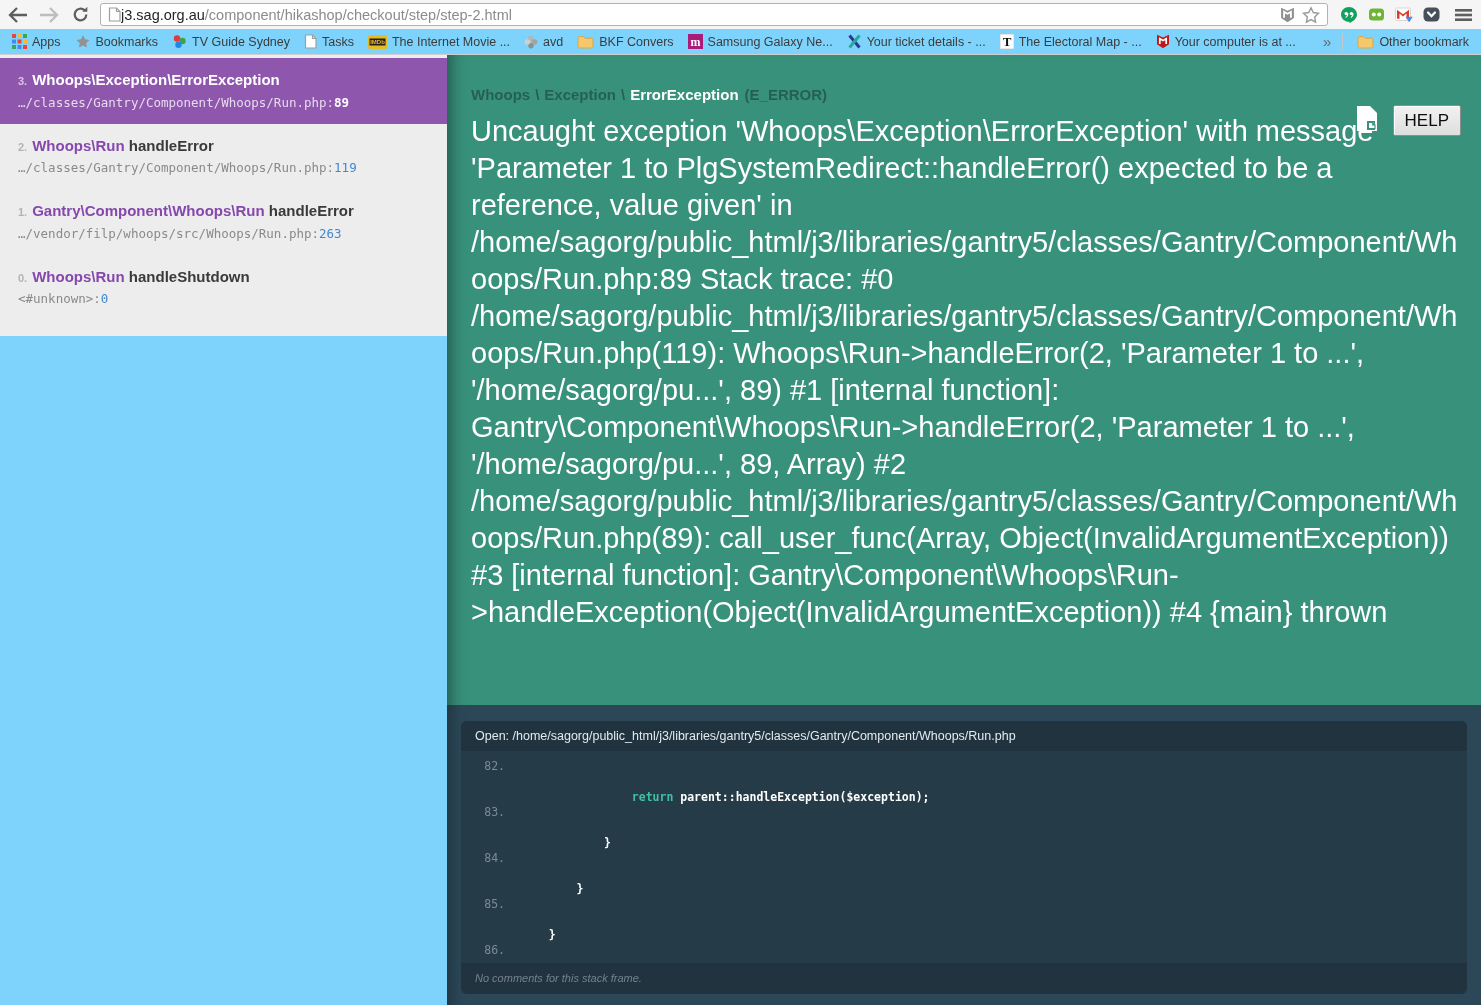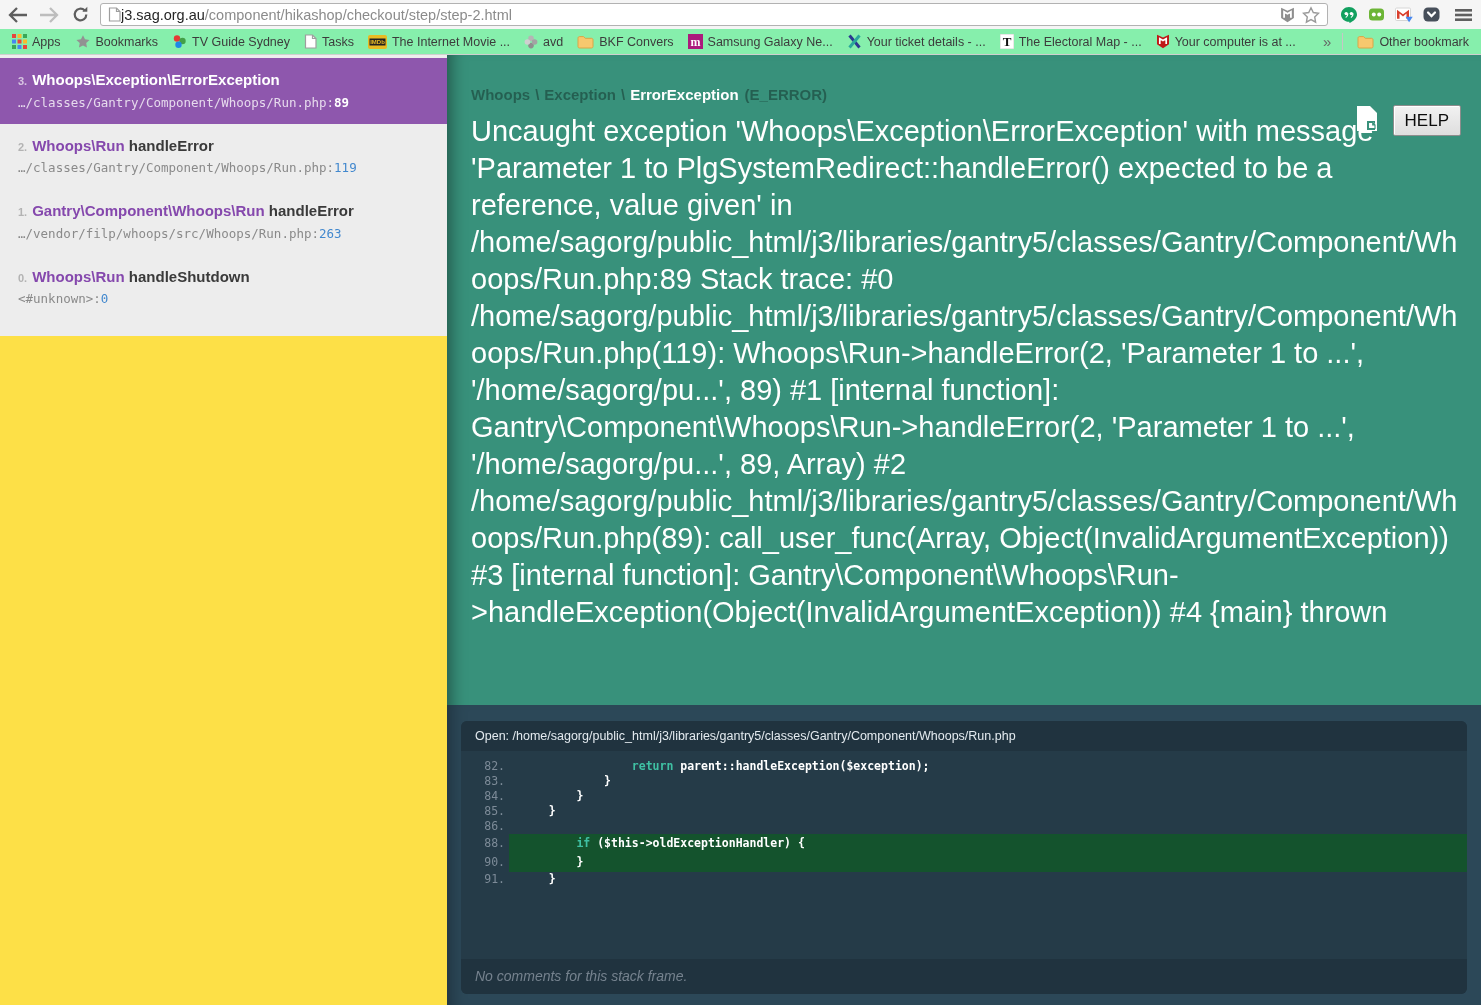--- a/index.html
+++ b/index.html
@@ -11,33 +11,33 @@
   .nav-btn { display:flex; align-items:center; justify-content:center; width:22px; height:22px; cursor:pointer; flex:none; }
   .omnibox { flex:1; height:23px; background:#fff; border:1px solid #b2b2b2; border-radius:3px;
              display:flex; align-items:center; padding:0 7px; min-width:0; }
   .url { font-size:14.5px; white-space:nowrap; overflow:hidden; }
   .url .host { color:#262626; }
   .url .path { color:#8b8b8b; }
   .omnibox-right { margin-left:auto; display:flex; align-items:center; gap:7px; }
   .ext-icons { display:flex; align-items:center; gap:10px; padding:0 3px; flex:none; }
   .icon-slot { display:inline-flex; align-items:center; justify-content:center; line-height:0; }
 
-  .bookmarks-bar { height:26px; background:#86efac; border-bottom:1px solid #cfcfcf;
+  .bookmarks-bar { height:26px; background:#7dd3fc; border-bottom:1px solid #cfcfcf;
                    display:flex; align-items:center; padding:0 5px; overflow:hidden; }
   .bm-item { display:flex; align-items:center; gap:5px; padding:3px 7px; border-radius:2px;
              font-size:12.5px; color:#3c3c3c; white-space:nowrap; cursor:pointer; flex:none; }
   .bm-spacer { flex:1; }
   .bm-chevron { color:#666; font-size:15px; padding:0 9px; cursor:pointer; flex:none; }
   .bm-divider { width:1px; height:17px; background:#c6c6c6; margin:0 7px 0 2px; flex:none; }
 
   
   .content { display:flex; height:950px; }
 
   
-  .sidebar { width:447px; flex:none; background:#fde047; overflow:hidden; }
+  .sidebar { width:447px; flex:none; background:#7dd3fc; overflow:hidden; }
   .frames-list { background:#ededed; padding:3px 0 16px; }
   .frame { padding:12px 18px 14px; cursor:pointer; }
   .frame-title { font-size:15px; font-weight:bold; color:#3a3a3a; line-height:1.3; }
   .frame-index { color:#b3b3b3; font-size:11px; margin-right:5px; }
   .frame-class { color:#8548ad; }
   .frame-method { color:#3a3a3a; }
   .frame-path { margin-top:5px; font-family:"DejaVu Sans Mono", monospace; font-size:12.5px; color:#8a8a8a; }
   .frame-path .line-no { color:#4288ce;text-align:center; }
   .frame.active { background:#8e57ad; }
   .frame.active .frame-index { color:rgba(255,255,255,.65); }
@@ -65,28 +65,28 @@
   .code-section { height:300px; flex:none; background:#2c4858; padding:16px 14px 11px;
                   box-shadow: inset 16px 0 16px -12px rgba(0,0,0,.3); }
   .code-container { height:100%; background:#253b48; border-radius:6px; overflow:hidden;
                     display:flex; flex-direction:column; }
   .code-header { background:#20333f; padding:8px 14px; font-size:12.5px; color:#e3eaef; flex:none; white-space:nowrap; }
   .code-body { flex:1; padding:8px 0 6px; font-family:"DejaVu Sans Mono", monospace;
                font-size:11.5px; font-weight:bold; color:#fff; overflow:hidden; }
   .code-line { display:flex; line-height:15px; white-space:pre; }
   .code-line .line-num { flex:none; width:48px; text-align:right; padding-right:4px;
                          color:#7d8b98; font-weight:normal; }
-  .code-line .line-code { flex:1; padding-left:12px; }
+  .code-line .line-code { flex:1; padding-left:12px;margin-top:31px; }
   .code-line.hl-dark  { line-height:19px; }
   .code-line.hl-error { line-height:19px; }
   .code-line.hl-dark  .line-code { background:#14532d; }
   .code-line.hl-error .line-code { background:#533e48; }
   .seg-kw { color:#3fc0a3; }
   .seg-comment { color:#7d8b98; font-weight:normal; }
-  .code-footer { background:#20333f; padding:9px 14px 10px; font-size:14px; font-style:italic;
+  .code-footer { background:#20333f; padding:9px 14px 10px; font-size:11px; font-style:italic;
                  color:#75828e; flex:none; }
 </style>
 </head>
 <body>
 
 <div class="toolbar">
   <span class="nav-btn">
     <svg width="20" height="16" viewBox="0 0 20 16">
         <path d="M9 1L2 8l7 7M2 8h17" stroke="#5e5e5e" stroke-width="2.3" fill="none"></path>
       </svg>

